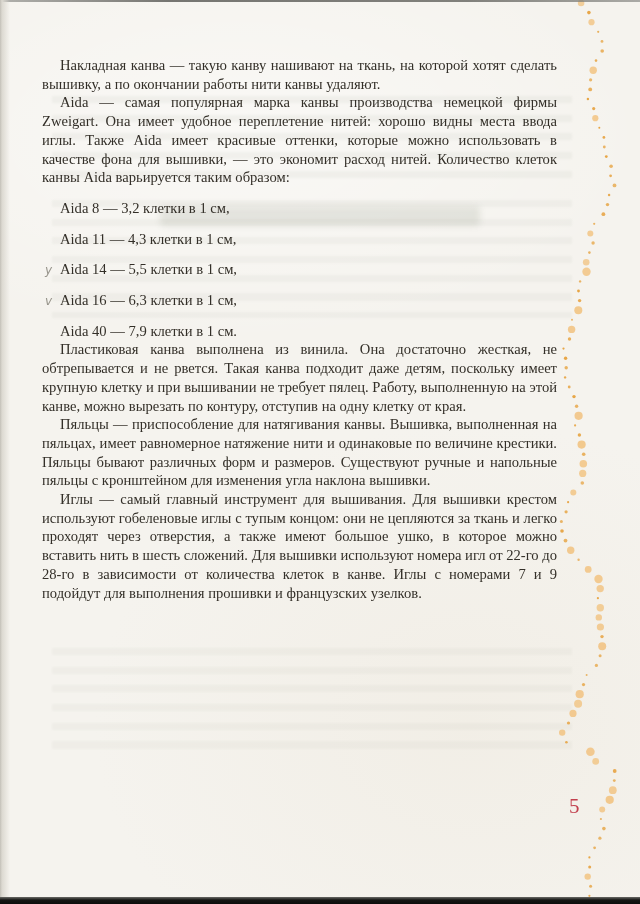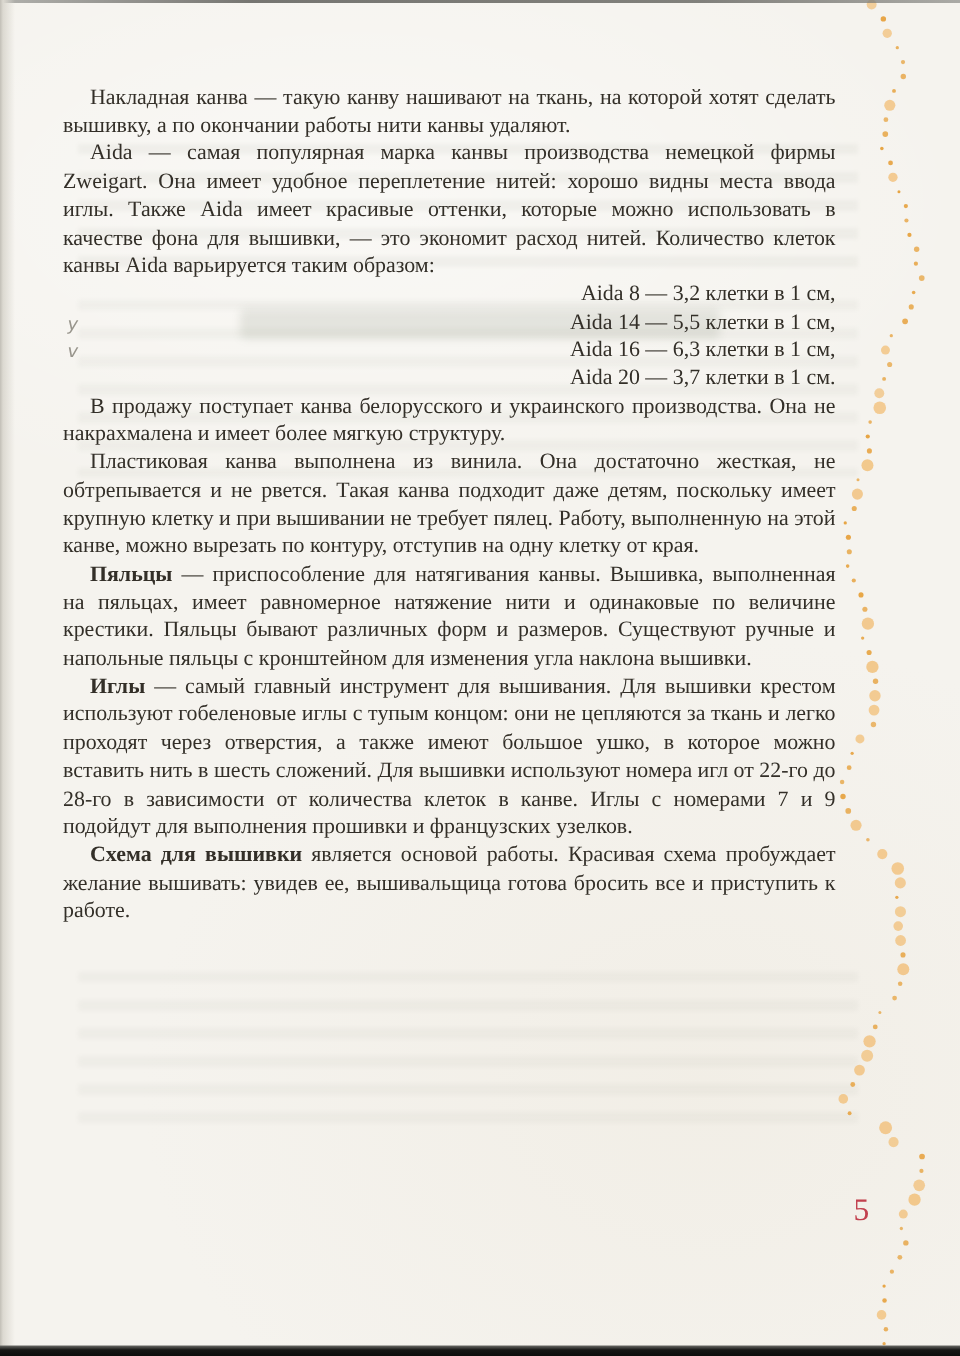--- a/index.html
+++ b/index.html
@@ -30,22 +30,22 @@
   .g1{top:96px;height:84px;background:repeating-linear-gradient(180deg,rgba(112,120,100,.38) 0 7px,transparent 7px 18.7px);}
   .g2{top:200px;height:118px;background:repeating-linear-gradient(180deg,rgba(112,120,100,.32) 0 7px,transparent 7px 18.7px);}
   .g2b{position:absolute;top:206px;left:160px;width:320px;height:20px;background:rgba(104,114,92,.28);
     filter:blur(3px);border-radius:4px;opacity:.5;pointer-events:none;}
   .g3{top:648px;height:106px;background:repeating-linear-gradient(180deg,rgba(112,120,100,.30) 0 7px,transparent 7px 18.7px);}
 
   
   .text{position:absolute;left:42px;top:56px;width:515px;
     color:#332f28;font-size:14.6px;line-height:18.7px;text-align:justify;}
   .text p{margin:0;text-indent:18px;}
-  .text p.item{text-align:right;position:relative;}
-  .text strong{font-weight:700;}
+  .text p.item{text-align:left;position:relative;margin-top:12px;}
+  .text strong{font-weight:400;}
   .mark{position:absolute;left:3px;top:1px;text-indent:0;
     color:#98958c;font-size:12px;font-style:italic;font-family:"DejaVu Sans",sans-serif;}
 
   .page-num{position:absolute;left:569px;top:794px;font-size:21px;line-height:24px;
     font-family:"Liberation Serif",serif;}
 
   .dots{position:absolute;left:0;top:0;pointer-events:none;}
 </style>
 </head>
 <body>
@@ -150,28 +150,27 @@
       <circle cx="589.7" cy="867.0" r="1.5" fill="#e6a03a" opacity="0.89"></circle>
       <circle cx="587.7" cy="876.6" r="3.2" fill="#f1b766" opacity="0.67"></circle>
       <circle cx="590.6" cy="886.2" r="1.5" fill="#e6a03a" opacity="0.79"></circle>
       <circle cx="589.4" cy="895.8" r="1.1" fill="#e6a03a" opacity="0.86"></circle>
     </svg>
 
   <main id="text-block" class="text" style="color: rgb(51, 47, 40);">
       <p>Накладная канва — такую канву нашивают на ткань, на которой хотят сделать вышивку, а по окончании работы нити канвы удаляют.</p>
       <p>Aida — самая популярная марка канвы производства немецкой фирмы Zweigart. Она имеет удобное переплетение нитей: хорошо видны места ввода иглы. Также Aida имеет красивые оттенки, которые можно использовать в качестве фона для вышивки, — это экономит расход нитей. Количество клеток канвы Aida варьируется таким образом:</p>
       <p class="item">Aida 8 — 3,2 клетки в 1 см,</p>
+      <p class="item">Aida 11 — 4,3 клетки в 1 см,</p>
       <p class="item"><span class="mark" style="color: rgb(152, 149, 140);">y</span>Aida 14 — 5,5 клетки в 1 см,</p>
       <p class="item"><span class="mark" style="color: rgb(152, 149, 140);">v</span>Aida 16 — 6,3 клетки в 1 см,</p>
-      <p class="item">Aida 20 — 3,7 клетки в 1 см.</p>
-      <p>В продажу поступает канва белорусского и украинского производства. Она не накрахмалена и имеет более мягкую структуру.</p>
+      <p class="item">Aida 40 — 7,9 клетки в 1 см.</p>
       <p>Пластиковая канва выполнена из винила. Она достаточно жесткая, не обтрепывается и не рвется. Такая канва подходит даже детям, поскольку имеет крупную клетку и при вышивании не требует пялец. Работу, выполненную на этой канве, можно вырезать по контуру, отступив на одну клетку от края.</p>
       <p><strong>Пяльцы</strong> — приспособление для натягивания канвы. Вышивка, выполненная на пяльцах, имеет равномерное натяжение нити и одинаковые по величине крестики. Пяльцы бывают различных форм и размеров. Существуют ручные и напольные пяльцы с кронштейном для изменения угла наклона вышивки.</p>
       <p><strong>Иглы</strong> — самый главный инструмент для вышивания. Для вышивки крестом используют гобеленовые иглы с тупым концом: они не цепляются за ткань и легко проходят через отверстия, а также имеют большое ушко, в которое можно вставить нить в шесть сложений. Для вышивки используют номера игл от 22-го до 28-го в зависимости от количества клеток в канве. Иглы с номерами 7 и 9 подойдут для выполнения прошивки и французских узелков.</p>
-      <p><strong>Схема для вышивки</strong> является основой работы. Красивая схема пробуждает желание вышивать: увидев ее, вышивальщица готова бросить все и приступить к работе.</p>
     </main>
 
   <div class="page-num" style="color: rgb(194, 64, 78);">5</div>
 
   <div class="edge-top"></div>
   <div class="edge-left"></div>
   <div class="edge-right"></div>
   <div class="edge-bottom"></div>
 </div>
 

